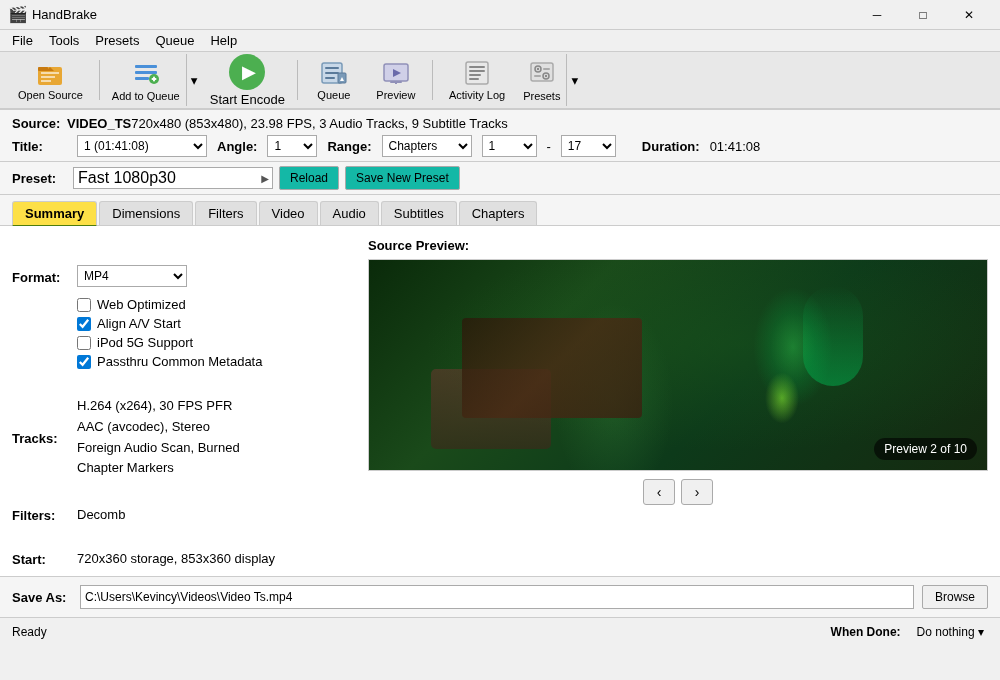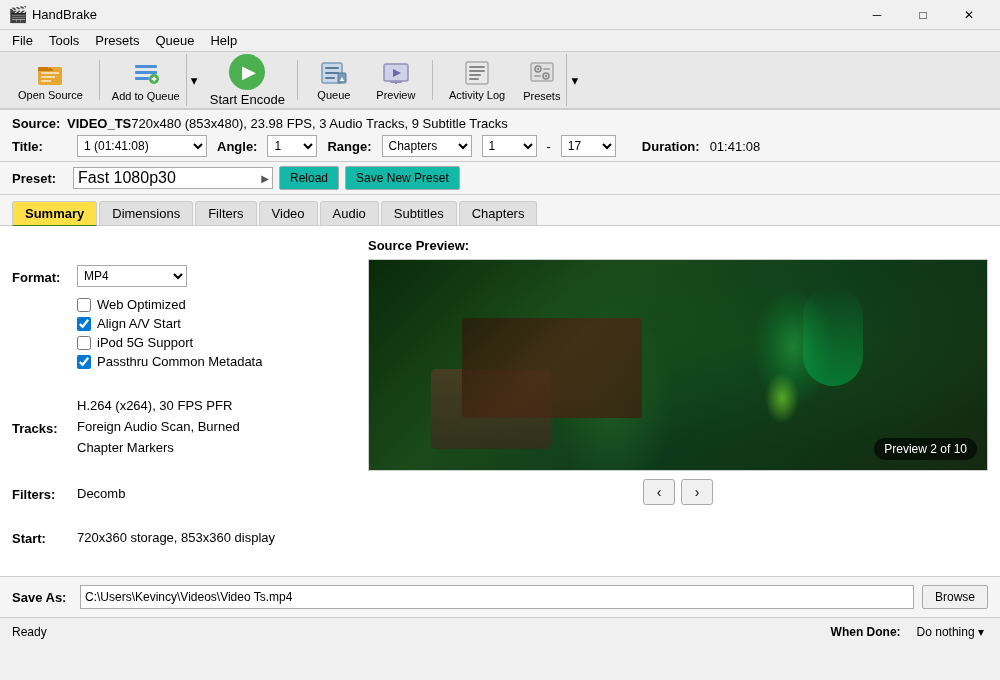--- a/index.html
+++ b/index.html
@@ -294,20 +294,21 @@
       <div class="checkbox-row">
         <input type="checkbox" id="passthru" checked="" style="">
         <label for="passthru">Passthru Common Metadata</label>
       </div>
     </div>
 
     <div class="form-row">
       <span class="form-label">Tracks:</span>
       <div class="form-content track-info">
         <div>H.264 (x264), 30 FPS PFR</div>
+        <div>AAC (avcodec), Stereo</div>
         <div>Foreign Audio Scan, Burned</div>
         <div>Chapter Markers</div>
       </div>
     </div>
 
     <div class="form-row">
       <span class="form-label">Filters:</span>
       <span>Decomb</span>
     </div>
 

